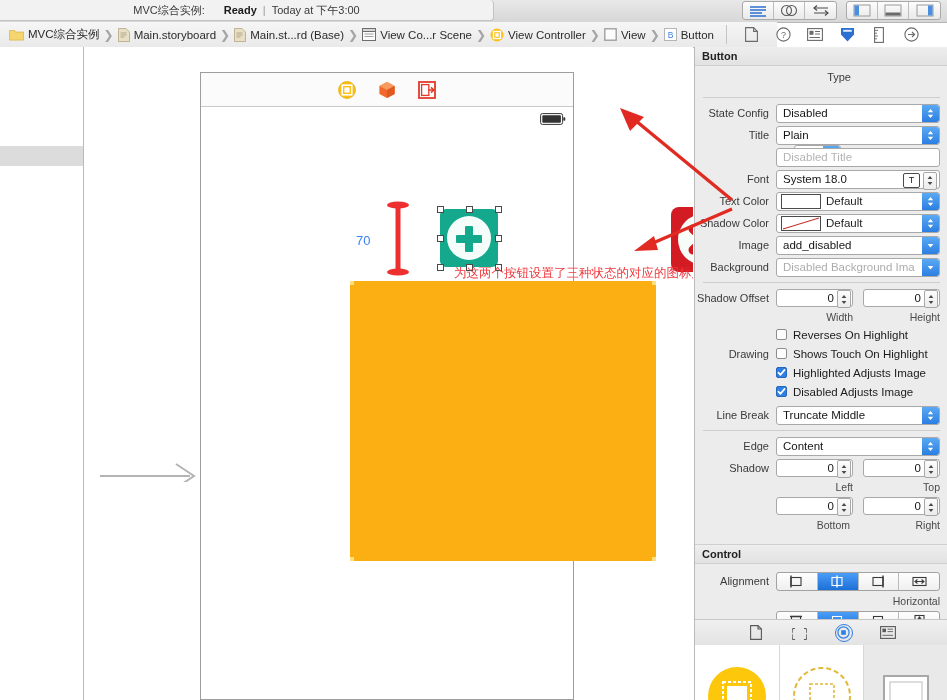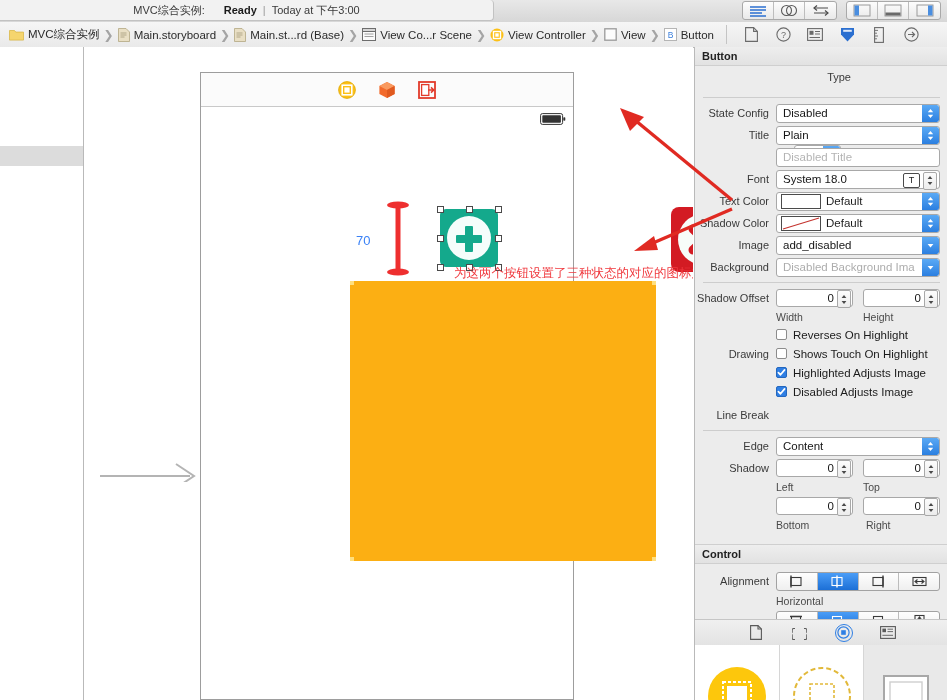--- a/index.html
+++ b/index.html
@@ -23,21 +23,21 @@
   .status-sep{color:#9a9a9a;margin:0 6px;}
 
   .tb-right{position:absolute;right:6px;top:1px;display:flex;gap:9px;align-items:center;}
   .seg{display:flex;border:1px solid #a9a9a9;border-radius:3px;overflow:hidden;
        background:linear-gradient(#fdfdfd,#e9e9e9);height:19px;box-sizing:border-box;}
   .seg > div{width:31px;height:17px;display:flex;align-items:center;justify-content:center;
        border-right:1px solid #bdbdbd;box-sizing:border-box;}
   .seg > div:last-child{border-right:none;}
 
   
-  .jumpbar{position:absolute;left:0;top:22px;width:947px;height:25px;
+  .jumpbar{position:absolute;left:0;top:22px;width:777px;height:25px;
     background:linear-gradient(#f6f6f6,#e9e9e9);border-bottom:1px solid #b9b9b9;
     display:flex;align-items:center;}
   .crumbs{display:flex;align-items:center;padding-left:6px;height:25px;flex:0 0 auto;}
   .crumb{display:flex;align-items:center;gap:4px;padding:0 3px;height:25px;white-space:nowrap;}
   .crumb span.lbl{font-size:11.5px;color:#2b2b2b;}
   .chev{color:#a4a4a4;font-size:12px;margin:0 1px;}
   .jb-div{position:absolute;left:726px;top:3px;width:1px;height:19px;background:#c4c4c4;}
   .insp-tabs{position:absolute;left:738px;top:0;height:25px;display:flex;align-items:center;gap:16px;padding-left:5px;}
   .insp-tab{width:16px;height:16px;display:flex;align-items:center;justify-content:center;}
 
@@ -124,21 +124,21 @@
     background:#fff;box-sizing:border-box;flex:0 0 11px;margin-right:6px;}
   .chk.on{background:#2f7fe4;border-color:#2567bd;
     display:flex;align-items:center;justify-content:center;}
   .chkrow{display:flex;align-items:center;height:18px;font-size:11.5px;color:#1b1b1b;}
   .seg-al{display:flex;border:1px solid #a2a2a2;border-radius:3px;overflow:hidden;height:19px;
     background:linear-gradient(#fefefe,#efefef);box-sizing:border-box;}
   .seg-al > div{flex:1;display:flex;align-items:center;justify-content:center;
     border-right:1px solid #bcbcbc;box-sizing:border-box;}
   .seg-al > div:last-child{border-right:none;}
   .seg-al > div.on{background:linear-gradient(#4a9df7,#1c6fd6);}
-  .sublab{text-align:left;font-size:10.5px;color:#4a4a4a;}
+  .sublab{text-align:right;font-size:10.5px;color:#4a4a4a;}
 
   .lib-tabs{position:absolute;left:0;top:572px;width:253px;height:25px;
     background:linear-gradient(#f0f0f0,#e3e3e3);border-top:1px solid #c6c6c6;
     border-bottom:1px solid #c6c6c6;display:flex;align-items:center;
     justify-content:center;gap:26px;}
   .lib-tab{width:18px;height:18px;display:flex;align-items:center;justify-content:center;}
   .lib-tab.on{border:1.5px solid #2f7fe4;border-radius:50%;box-sizing:border-box;}
   .lib-grid{position:absolute;left:0;top:598px;width:253px;height:102px;
     display:flex;background:#ffffff;}
   .lib-cell{flex:1;display:flex;align-items:center;justify-content:center;
@@ -671,20 +671,31 @@
                   <path d="M1.4 4.6 L3.5 6.8 L7.6 1.9" fill="none" stroke="#fff" stroke-width="1.7" stroke-linecap="round" stroke-linejoin="round"></path>
                 </svg>
             </span>
             <span>Disabled Adjusts Image</span>
           </label>
         </div>
       </div>
 
       <div class="row" style="margin-top:3px;">
         <div class="lab">Line Break</div>
+        <div class="ctl">
+          <div class="popup">
+            <span>Truncate Middle</span>
+            <span class="pull">
+              <svg width="9" height="13" viewBox="0 0 9 13">
+                  <path d="M4.5 2 L7.2 5.2 H1.8 z" fill="#fff"></path>
+                  <path d="M4.5 11 L7.2 7.8 H1.8 z" fill="#fff"></path>
+                </svg>
+            </span>
+          </div>
+        </div>
       </div>
 
       <div class="sep"></div>
 
       <div class="row">
         <div class="lab">Edge</div>
         <div class="ctl">
           <div class="popup">
             <span>Content</span>
             <span class="pull">

